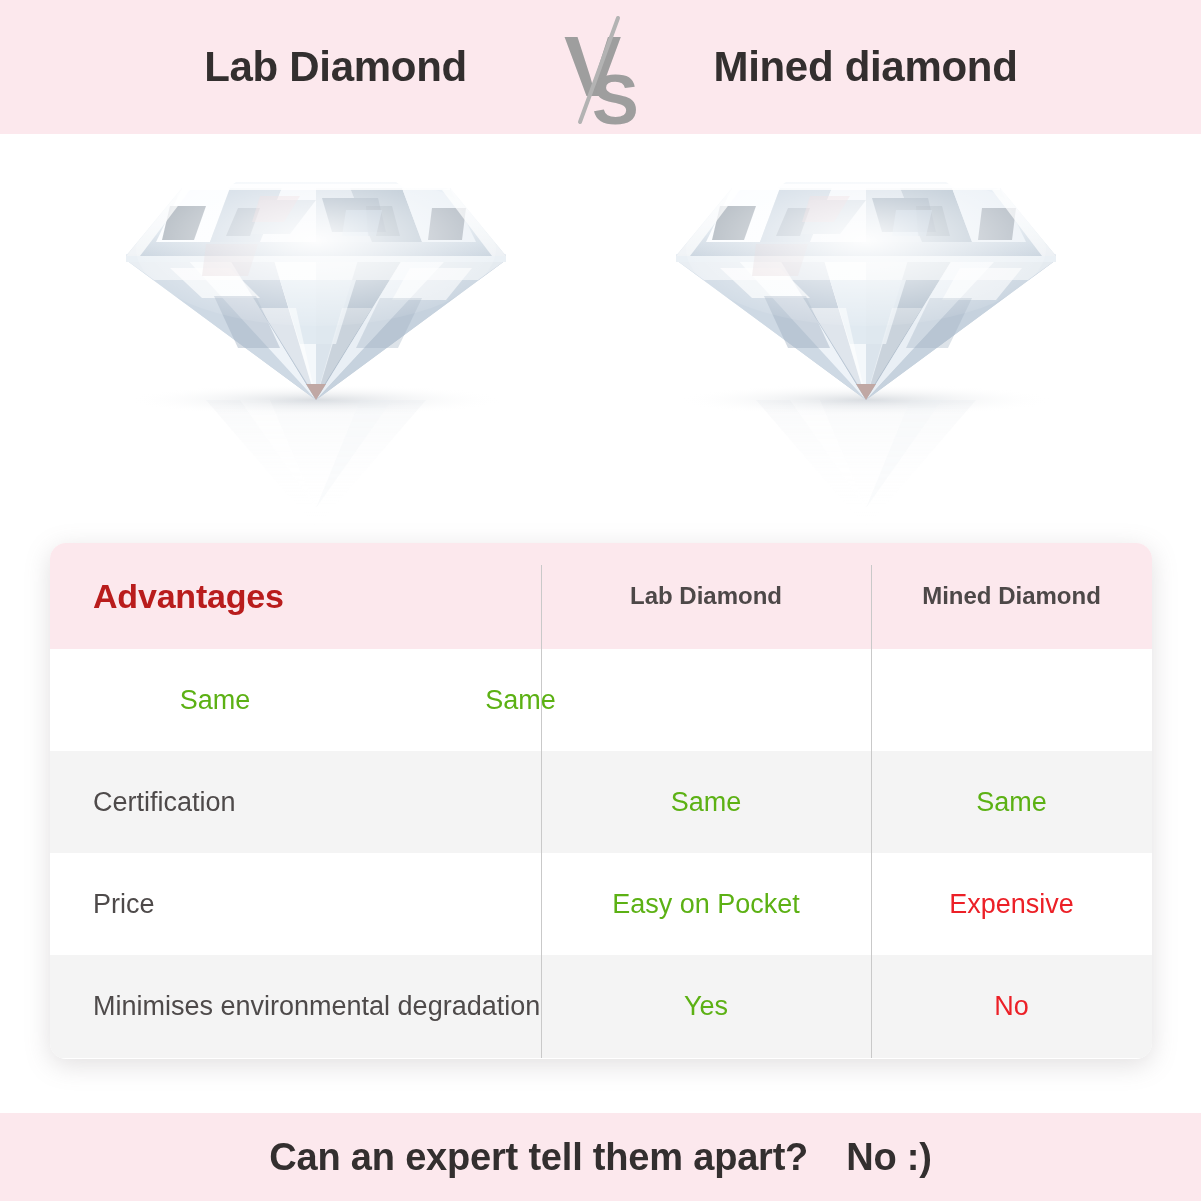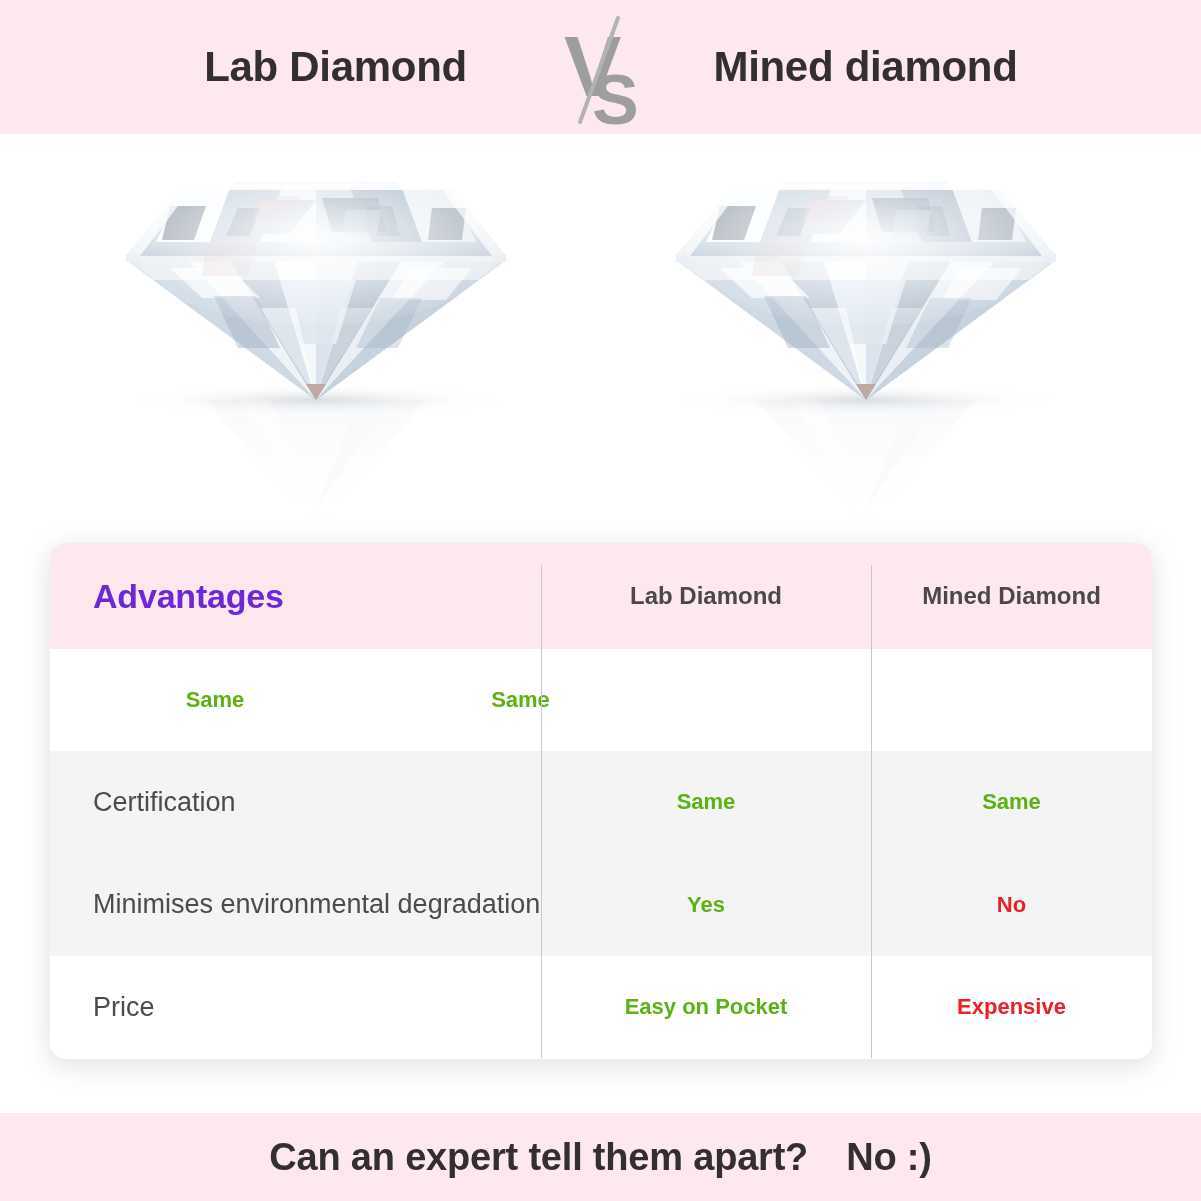--- a/index.html
+++ b/index.html
@@ -90,37 +90,37 @@
   .trow.body.alt { background: #f4f4f4; align-items: center; }
   .trow.body.tall { height: 103px; }
 
   .c-label  { width: 491px; box-sizing: border-box; padding-left: 43px; }
   .c-lab    { width: 330px; box-sizing: border-box; text-align: center; }
   .c-mined  { width: 281px; box-sizing: border-box; text-align: center; }
 
   .head .c-label {
     font-size: 34px;
     font-weight: bold;
-    color: #6d28d9;
+    color: #b91c1c;
     letter-spacing: -0.2px;
   }
   .head .c-lab, .head .c-mined {
     font-size: 24px;
     font-weight: bold;
     color: #4d4848;
   }
 
   .body .c-label {
     font-size: 27px;
     color: #4e4a4a;
     line-height: 1.35;
   }
   .body .c-lab, .body .c-mined {
-    font-size: 22px;
-    font-weight: bold;
+    font-size: 27px;
+    font-weight: normal;
   }
   .v-green { color: #5cb114; }
   .v-red   { color: #ec2027; }
 
   
   .divider {
     position: absolute;
     top: 0;
     width: 1px;
     background: #c9c9c9;
@@ -362,34 +362,34 @@
   </div>
 
   <div class="trow body alt">
     <div class="c-label">Certification</div>
     <div class="c-lab v-green">Same</div>
     <div class="c-mined v-green">Same</div>
     <div class="divider d1"></div>
     <div class="divider d2"></div>
   </div>
 
+  <div class="trow body">
+    <div class="c-label">Price</div>
+    <div class="c-lab v-green">Easy on Pocket</div>
+    <div class="c-mined v-red">Expensive</div>
+    <div class="divider d1"></div>
+    <div class="divider d2"></div>
+  </div>
+
   <div class="trow body alt tall">
     <div class="c-label">Minimises environmental degradation</div>
     <div class="c-lab v-green">Yes</div>
     <div class="c-mined v-red">No</div>
     <div class="divider d1"></div>
     <div class="divider d2"></div>
   </div>
 
-  <div class="trow body">
-    <div class="c-label">Price</div>
-    <div class="c-lab v-green">Easy on Pocket</div>
-    <div class="c-mined v-red">Expensive</div>
-    <div class="divider d1"></div>
-    <div class="divider d2"></div>
-  </div>
-
 </div>
 
 <div class="bottom-banner">
   <span class="bottom-text">Can an expert tell them apart?</span>
   <span class="bottom-text bottom-answer">No :)</span>
 </div>
 
 </body></html>

